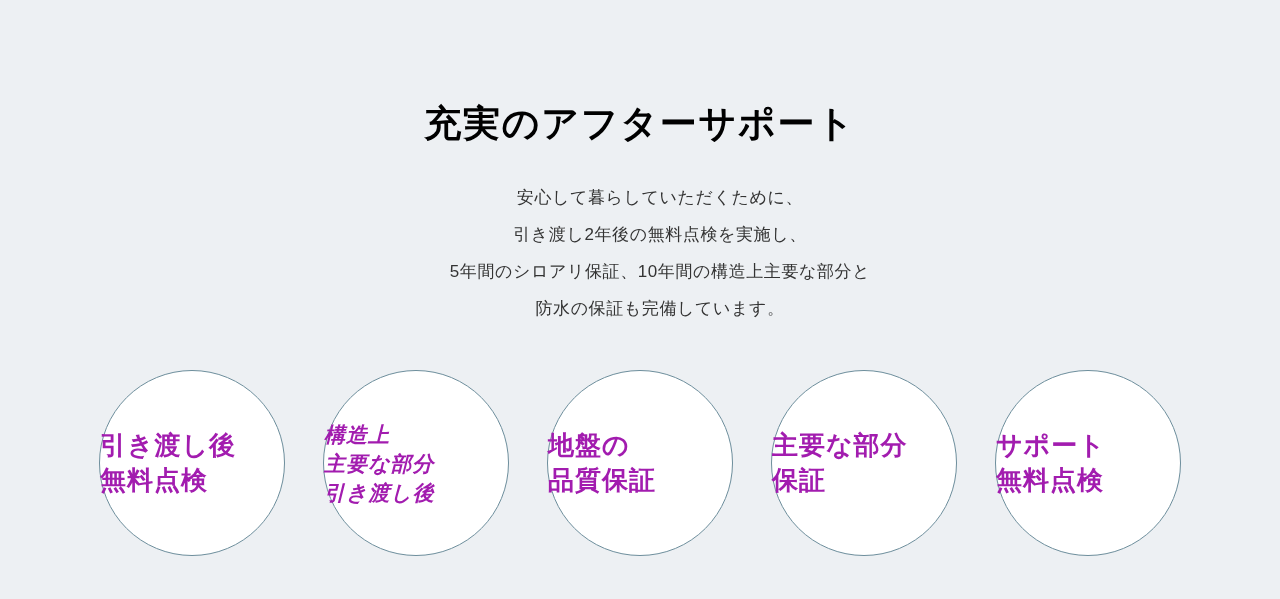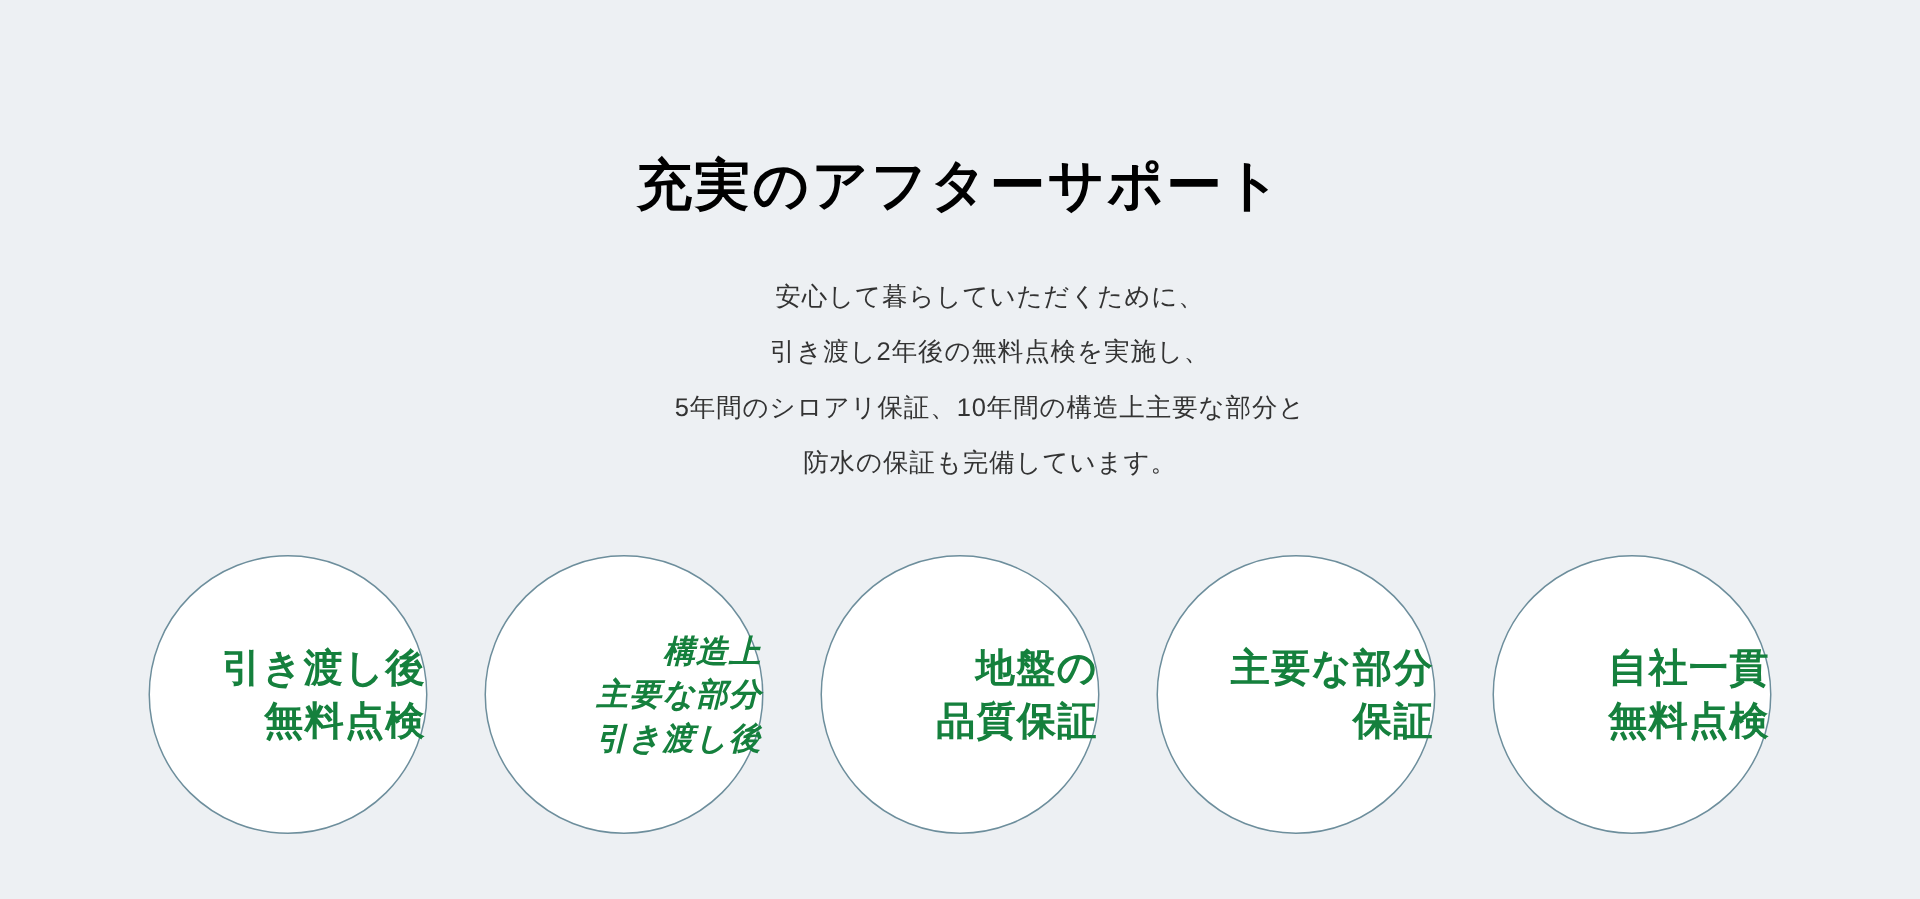--- a/index.html
+++ b/index.html
@@ -73,24 +73,24 @@
   .badge {
     width: 186px;
     height: 186px;
     flex: 0 0 186px;
     border-radius: 50%;
     background: #ffffff;
     border: 1px solid #6d8e9c;
     box-sizing: border-box;
     display: flex;
     flex-direction: column;
-    align-items: flex-end;
+    align-items: flex-start;
     justify-content: center;
     text-align: center;
-    color: #15803d;
+    color: #a21caf;
     font-weight: bold;
     letter-spacing: 0.06em;
   }
 
   .badge-line {
     display: block;
     white-space: nowrap;
   }
 
   
@@ -137,18 +137,18 @@
       <span class="badge-line">地盤の</span>
       <span class="badge-line">品質保証</span>
     </div>
 
     <div class="badge size-lg">
       <span class="badge-line">主要な部分</span>
       <span class="badge-line">保証</span>
     </div>
 
     <div class="badge size-lg">
-      <span class="badge-line">自社一貫</span>
+      <span class="badge-line">サポート</span>
       <span class="badge-line">無料点検</span>
     </div>
 
   </div>
 </div>
 
 </body></html>

